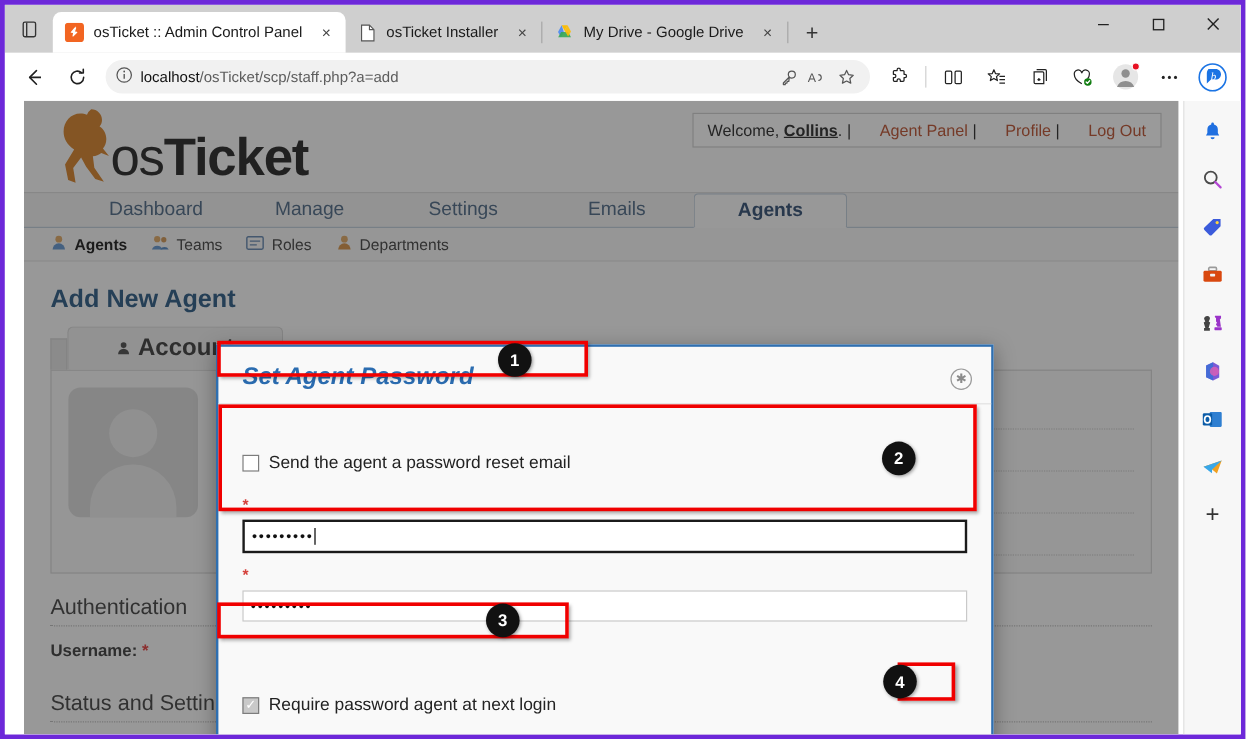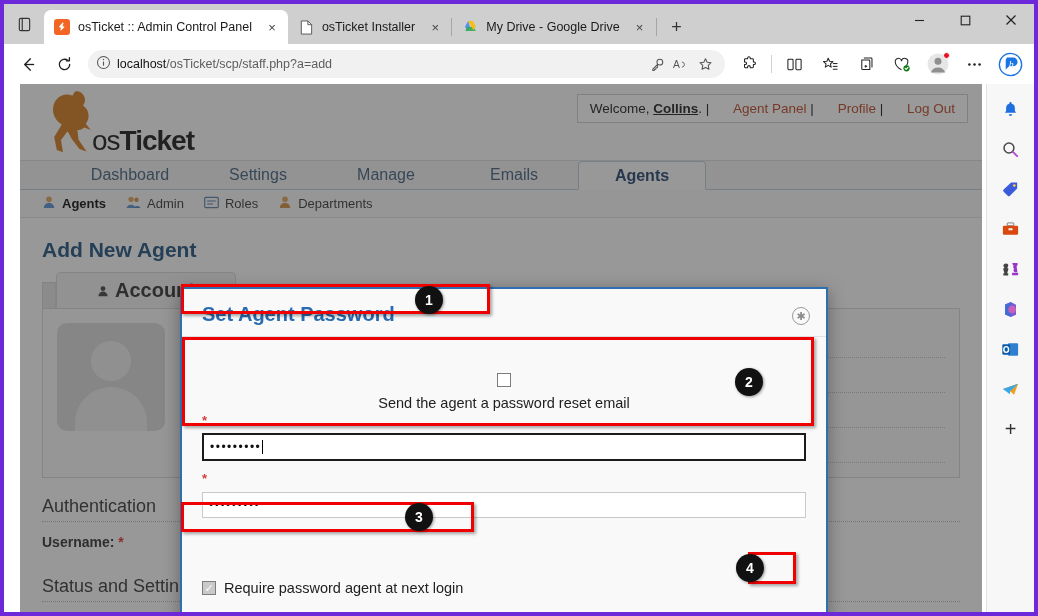--- a/index.html
+++ b/index.html
@@ -146,21 +146,21 @@
   }
   .os-header {
     position: relative;
     height: 76px;
     background: #f5f5f5;
     border-bottom: 0;
   }
   .os-logo {
     position: absolute; left: 16px; top: 4px;
     display: flex; align-items: flex-end;
-    font-size: 28px; letter-spacing: -1px;
+    font-size: 44px; letter-spacing: -1px;
   }
   .os-logo .roo { color: #cf7a22; font-size: 46px; line-height: 0.8; margin-right: -6px; }
   .os-logo .os { color: #1d1d1d; font-weight: 400; }
   .os-logo .ticket { color: #1d1d1d; font-weight: 700; }
   .welcome-box {
     position: absolute; right: 14px; top: 10px;
     border: 1px solid #c9c9c9;
     background: #f7f7f7;
     padding: 6px 12px;
     font-size: 13.5px;
@@ -272,21 +272,21 @@
     border: 2px solid #2f6fb0;
     z-index: 30;
     box-shadow: 0 4px 16px rgba(0,0,0,0.35);
   }
   .modal-head {
     padding: 14px 20px 10px 20px;
     border-bottom: 1px solid #e2e2e2;
     position: relative;
   }
   .modal-title {
-    font-size: 20px; font-weight: bold; color: #2b6cb0;
+    font-size: 20px; font-weight: bold; color: #2b6cb0; font-style: italic;
   }
   .modal-close {
     position: absolute; right: 16px; top: 18px;
     width: 18px; height: 18px;
     border-radius: 50%;
     border: 1.5px solid #9a9a9a;
     color: #8b8b8b;
     display: flex; align-items: center; justify-content: center;
     font-size: 11px; line-height: 1;
   }
@@ -545,22 +545,22 @@
             <a href="#">Agent Panel</a>
             <span>|</span>
             <a href="#">Profile</a>
             <span>|</span>
             <a href="#">Log Out</a>
           </div>
         </div>
 
         <div class="os-nav">
           <div class="navitem">Dashboard</div>
+          <div class="navitem">Manage</div>
           <div class="navitem">Settings</div>
-          <div class="navitem">Manage</div>
           <div class="navitem">Emails</div>
           <div class="navitem active">Agents</div>
         </div>
 
         <div class="os-subnav">
           <div class="sub active">
             <span>
               <svg width="14" height="14" viewBox="0 0 14 14">
                   <circle cx="7" cy="4.3" r="2.8" fill="#d9a05b"></circle>
                   <path d="M1.8 13a5.2 5.2 0 0 1 10.4 0z" fill="#5b8fc9"></path>
@@ -570,21 +570,21 @@
           </div>
           <div class="sub">
             <span>
               <svg width="15" height="14" viewBox="0 0 15 14">
                   <circle cx="5" cy="4.3" r="2.6" fill="#d9a05b"></circle>
                   <circle cx="10.5" cy="4.8" r="2.2" fill="#c98f4d"></circle>
                   <path d="M.6 13a4.6 4.6 0 0 1 8.8 0z" fill="#5b8fc9"></path>
                   <path d="M7.6 13a4 4 0 0 1 7 0z" fill="#4a7fba"></path>
                 </svg>
             </span>
-            <span>Admin</span>
+            <span>Teams</span>
           </div>
           <div class="sub">
             <span>
               <svg width="15" height="13" viewBox="0 0 15 13">
                   <rect x=".7" y="1.3" width="13.6" height="10.4" rx="1.2" fill="none" stroke="#5b7fa8" stroke-width="1.2"></rect>
                   <line x1="3.2" y1="5" x2="11.8" y2="5" stroke="#5b7fa8" stroke-width="1"></line>
                   <line x1="3.2" y1="8" x2="9" y2="8" stroke="#5b7fa8" stroke-width="1"></line>
                 </svg>
             </span>
             <span>Roles</span>
@@ -701,21 +701,21 @@
       <div class="modal">
         <div class="modal-head">
           <div class="modal-title">Set Agent Password</div>
           <div class="modal-close">✱</div>
         </div>
 
         <div class="modal-body">
 
           <div style="height:22px;"></div>
 
-          <div class="chk-row" style="height:26px;flex-direction:column;">
+          <div class="chk-row" style="height:26px;">
             <span class="chkbox"></span>
             <span>Send the agent a password reset email</span>
           </div>
 
           <div style="height:14px;"></div>
 
           <div class="star">*</div>
           <div style="height:5px;"></div>
           <div class="pw-input focused" placeholder="New Password">
             <span>•••••••••</span>

